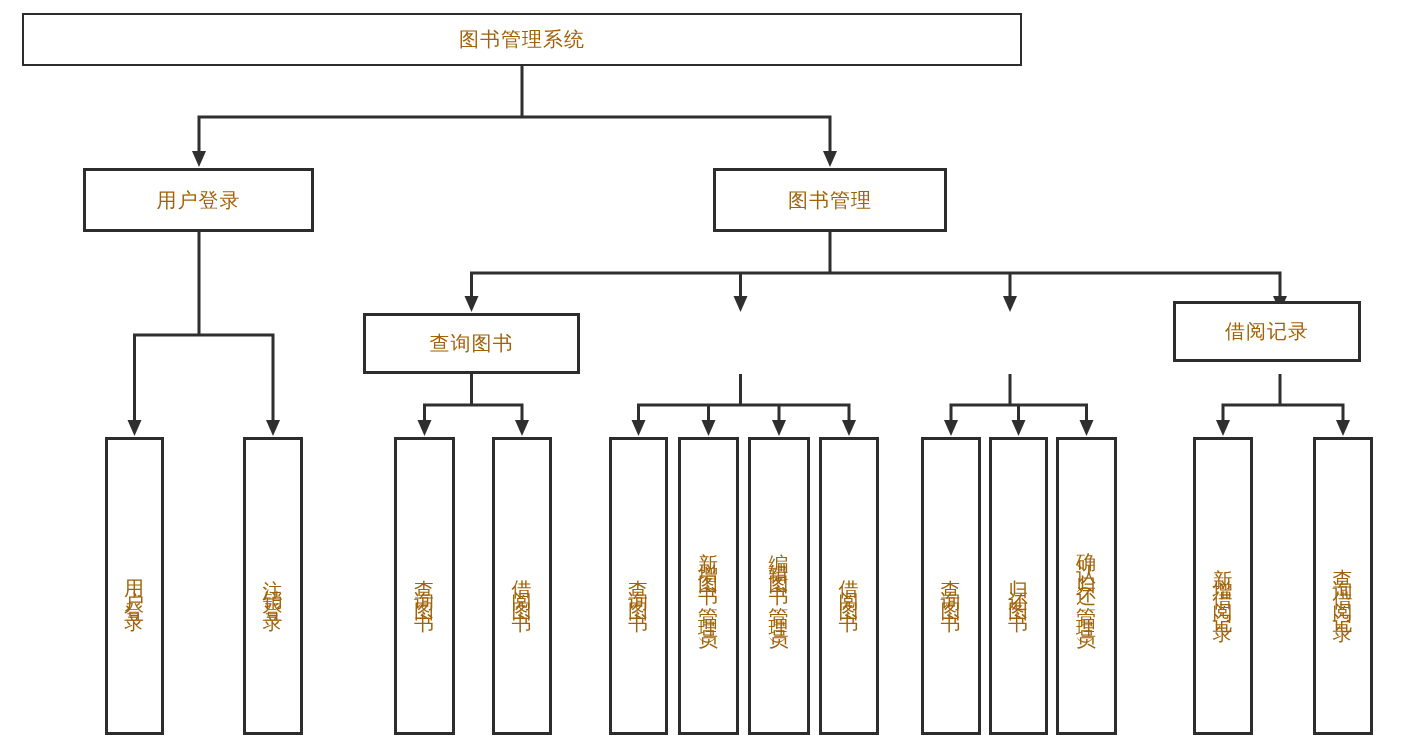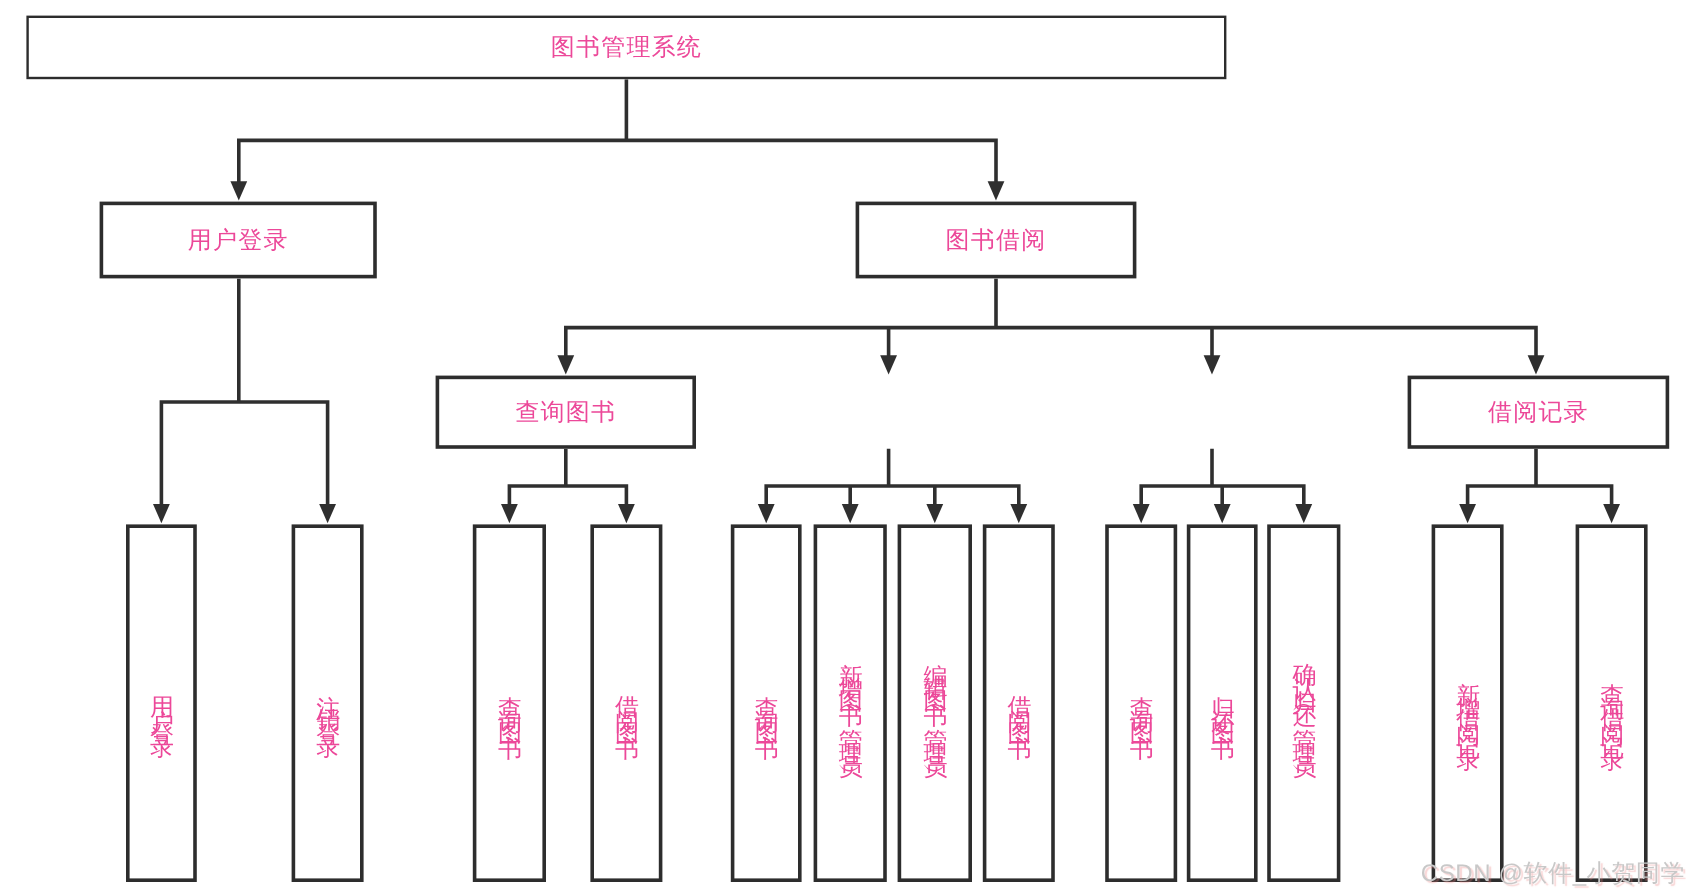--- a/index.html
+++ b/index.html
@@ -13,21 +13,21 @@
   }
   .wires{position:absolute;left:0;top:0;}
   .node{
     position:absolute;
     box-sizing:border-box;
     background:#ffffff;
     border:3px solid #2d2d2d;
     display:flex;
     align-items:center;
     justify-content:center;
-    color:#ec4899;
+    color:#a16207;
     font-size:20px;
     letter-spacing:1px;
     z-index:2;
     text-align:center;
   }
   .node.root{border-width:2px;}
   .node.vert{
     writing-mode:vertical-rl;
     text-orientation:mixed;
     letter-spacing:11px;
@@ -97,37 +97,36 @@
     <g stroke="#2f2f2f" stroke-width="3" fill="none">
       <path d="M1280 374 V405 M1221.5 405 H1344.5 M1223 405 V421 M1343 405 V421"></path>
       <polygon points="1216,420 1230,420 1223,436" fill="#2f2f2f" stroke="none"></polygon>
       <polygon points="1336,420 1350,420 1343,436" fill="#2f2f2f" stroke="none"></polygon>
     </g>
   </svg>
 
   <div class="node root" style="left:22px;top:13px;width:1000px;height:53px">图书管理系统</div>
 
   <div class="node" style="left:83px;top:168px;width:231px;height:64px">用户登录</div>
-  <div class="node" style="left:713px;top:168px;width:234px;height:64px">图书借阅</div>
+  <div class="node" style="left:713px;top:168px;width:234px;height:64px">图书管理</div>
 
   <div class="node" style="left:363px;top:313px;width:217px;height:61px">查询图书</div>
-  <div class="node" style="left:1173px;top:313px;width:218px;height:61px">借阅记录</div>
+  <div class="node" style="left:1173px;top:301px;width:188px;height:61px">借阅记录</div>
 
   <div class="node vert" style="left:105px;top:437px;width:59px;height:298px">用户登录</div>
   <div class="node vert" style="left:243px;top:437px;width:60px;height:298px">注销登录</div>
 
   <div class="node vert" style="left:394px;top:437px;width:61px;height:298px">查询图书</div>
   <div class="node vert" style="left:492px;top:437px;width:60px;height:298px">借阅图书</div>
 
   <div class="node vert" style="left:609px;top:437px;width:59px;height:298px">查询图书</div>
   <div class="node vert" style="left:678px;top:437px;width:61px;height:298px">新增图书（管理员）</div>
   <div class="node vert" style="left:748px;top:437px;width:62px;height:298px">编辑图书（管理员）</div>
   <div class="node vert" style="left:819px;top:437px;width:60px;height:298px">借阅图书</div>
 
   <div class="node vert" style="left:921px;top:437px;width:60px;height:298px">查询图书</div>
   <div class="node vert" style="left:989px;top:437px;width:59px;height:298px">归还图书</div>
   <div class="node vert" style="left:1056px;top:437px;width:61px;height:298px">确认归还（管理员）</div>
 
   <div class="node vert" style="left:1193px;top:437px;width:60px;height:298px">新增借阅记录</div>
   <div class="node vert" style="left:1313px;top:437px;width:60px;height:298px">查询借阅记录</div>
 
-  <div class="watermark">CSDN @软件_小贺同学</div>
 </div>
 
 </body></html>

